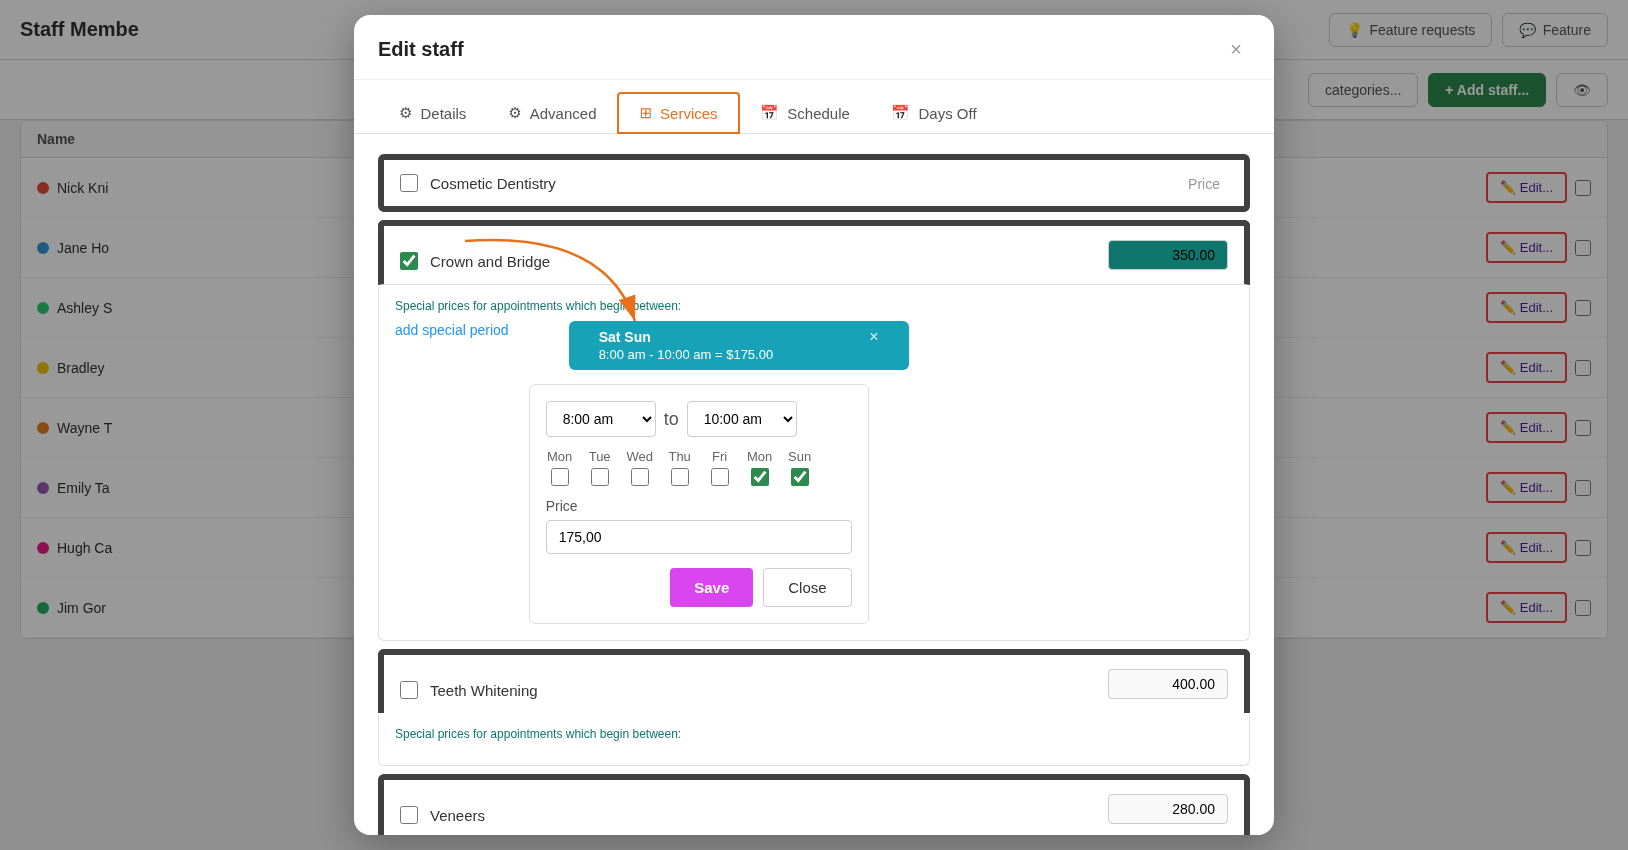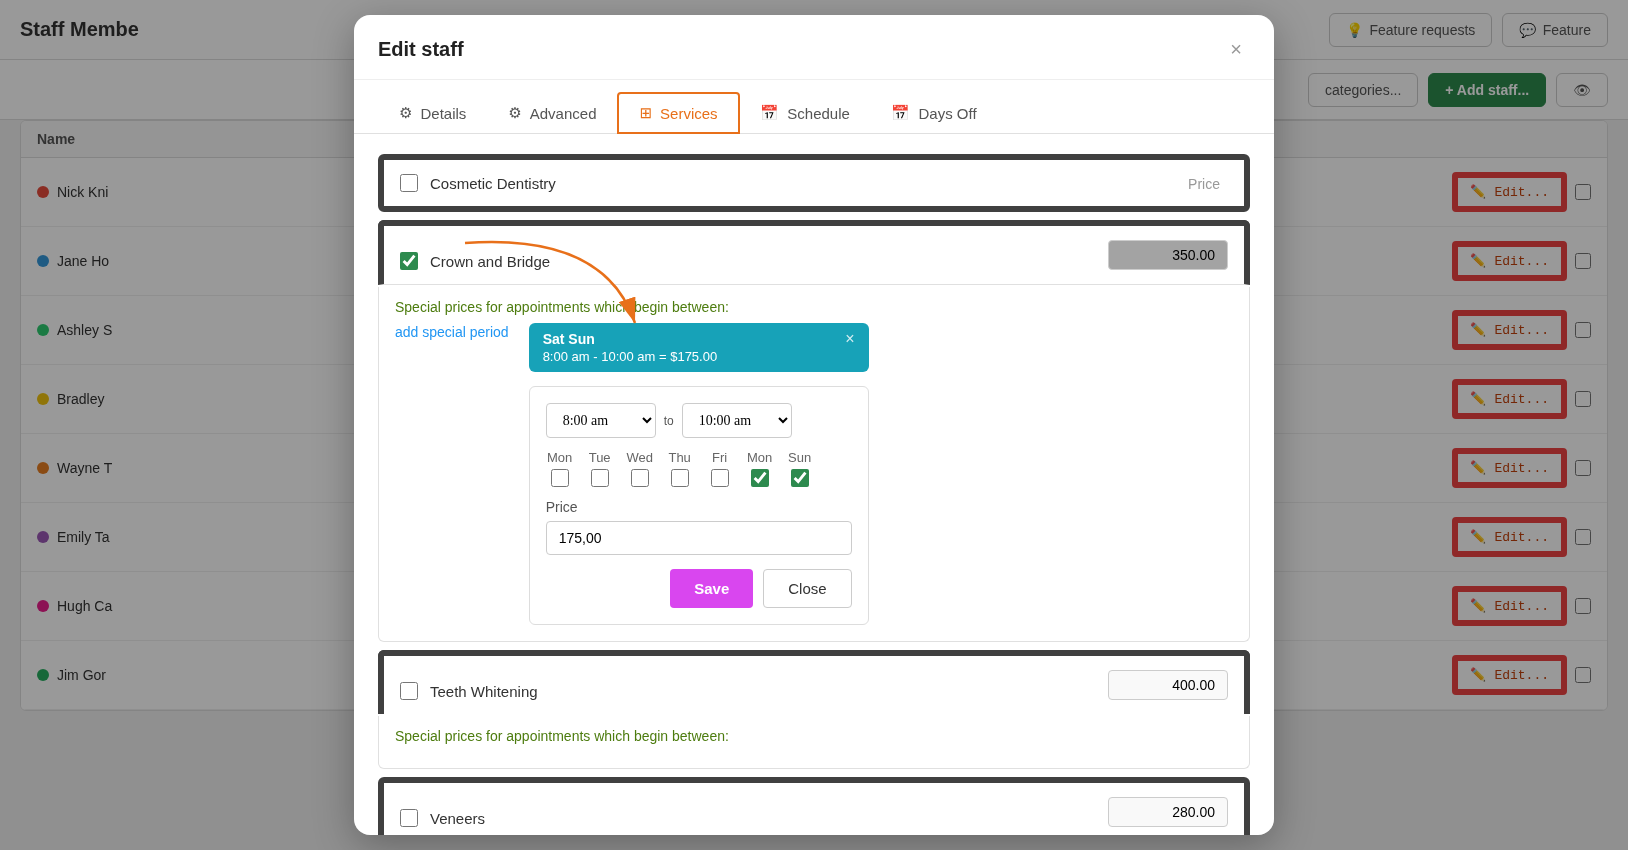--- a/index.html
+++ b/index.html
@@ -15,21 +15,21 @@
     .bg-btn-green { background: #2d8a4e; color: #fff; border-color: #2d8a4e; font-weight: 600; }
 
     .bg-toolbar { background: #fff; height: 60px; display: flex; align-items: center; padding: 0 20px; gap: 10px; border-bottom: 1px solid #ddd; }
     .bg-search { border: 1px solid #ccc; border-radius: 6px; padding: 8px 12px; width: 200px; font-size: 14px; color: #aaa; }
     .bg-table-header { display: flex; padding: 10px 0; border-bottom: 1px solid #ddd; background: #f9f9f9; }
     .bg-table-header span { font-weight: 600; color: #555; font-size: 14px; flex: 1; padding: 0 16px; }
 
     .bg-row { display: flex; align-items: center; padding: 14px 16px; border-bottom: 1px solid #eee; background: #fff; gap: 8px; }
     .bg-row-dot { width: 12px; height: 12px; border-radius: 50%; }
     .bg-row-name { flex: 1; font-size: 14px; color: #333; }
-    .bg-edit-btn { border: 6px solid #ef4444; background: #fff; padding: 6px 12px; border-radius: 4px; font-size: 13px; color: #c2410c; cursor: pointer; display: flex; align-items: center; gap: 4px; font-family: Liberation Mono, monospace; }
+    .bg-edit-btn { border: 2px solid #ef4444; background: #fff; padding: 6px 12px; border-radius: 4px; font-size: 13px; color: #4c1d95; cursor: pointer; display: flex; align-items: center; gap: 4px; }
     .bg-checkbox { width: 16px; height: 16px; }
 
     
     .overlay { position: absolute; top: 0; left: 0; width: 100%; height: 100%; background: rgba(0,0,0,0.4); display: flex; align-items: flex-start; justify-content: center; padding-top: 15px; }
 
     
     .modal { background: #fff; border-radius: 16px; width: 920px; max-height: 820px; overflow-y: auto; box-shadow: 0 10px 40px rgba(0,0,0,0.3); position: relative; }
     .modal-header { display: flex; align-items: center; justify-content: space-between; padding: 20px 24px 16px; border-bottom: 1px solid #eee; }
     .modal-title { font-size: 20px; font-weight: 600; color: #222; }
     .modal-close { background: none; border: none; font-size: 20px; color: #999; cursor: pointer; line-height: 1; padding: 4px 8px; }
@@ -43,39 +43,39 @@
     .modal-body { padding: 20px 24px; }
 
     
     .service-section { margin-bottom: 8px; }
     .service-row { display: flex; align-items: flex-end; padding: 14px 16px; border: 6px solid #404040; border-radius: 6px; background: #fff; margin-bottom: 2px; }
     .service-row.has-detail { border-radius: 6px 6px 0 0; border-bottom: none; }
     .service-checkbox { width: 18px; height: 18px; margin-right: 12px; cursor: pointer; }
     .service-name { flex: 1; font-size: 15px; color: #333; }
     .service-price-label { color: #999; font-size: 14px; margin-right: 8px; }
     .service-price-input { border: 1px solid #ccc; border-radius: 4px; padding: 6px 12px; font-size: 14px; width: 120px; text-align: right; background: #f9f9f9; }
-    .service-price-input.active { background: #a3a3a3; }
+    .service-price-input.active { background: #0f766e; }
 
     .special-price-section { border: 1px solid #e0e0e0; border-top: none; border-radius: 0 0 6px 6px; padding: 12px 16px 16px; background: #fff; margin-bottom: 4px; }
-    .special-price-label { font-size: 14px; color: #4d7c0f; margin-bottom: 8px; }
+    .special-price-label { font-size: 12px; color: #0f766e; margin-bottom: 8px; }
 
     .add-special-period { color: #2196F3; font-size: 14px; cursor: pointer; text-decoration: none; display: inline-block; }
 
     
-    .special-period-badge { background: #17a2b8; color: #fff; border-radius: 6px; padding: 8px 14px; display: inline-flex; align-items: flex-start; justify-content: space-between; font-size: 13px; margin-bottom: 8px; width: 340px; position: relative; }
+    .special-period-badge { background: #17a2b8; color: #fff; border-radius: 6px; padding: 8px 30px; display: inline-flex; align-items: flex-start; justify-content: space-between; font-size: 13px; margin-bottom: 8px; width: 340px; position: relative; margin-left: 40px; }
     .special-period-badge-content { display: flex; flex-direction: column; gap: 2px; }
     .special-period-badge-title { font-weight: 700; font-size: 14px; }
     .special-period-badge-detail { font-size: 13px; }
     .special-period-close { background: none; border: none; color: #fff; cursor: pointer; font-size: 16px; line-height: 1; padding: 0 0 0 8px; opacity: 0.8; }
 
     
     .time-period-form { border: 1px solid #ddd; border-radius: 6px; padding: 16px; background: #fff; width: 340px; }
     .time-row { display: flex; align-items: center; gap: 8px; margin-bottom: 12px; }
-    .time-select { border: 1px solid #ccc; border-radius: 4px; padding: 8px 12px; font-size: 14px; background: #fff; cursor: pointer; appearance: auto; min-width: 110px; font-family: Liberation Serif, serif; }
-    .to-text { font-size: 12px; color: #555; }
+    .time-select { border: 1px solid #ccc; border-radius: 4px; padding: 8px 12px; font-size: 14px; background: #fff; cursor: pointer; appearance: auto; min-width: 110px; }
+    .to-text { font-size: 18px; color: #555; }
 
     .days-row { display: flex; align-items: center; gap: 12px; margin-bottom: 12px; }
     .day-label { font-size: 13px; color: #666; min-width: 28px; text-align: center; }
     .day-checkbox { width: 18px; height: 18px; cursor: pointer; }
 
     .price-field-label { font-size: 14px; color: #555; margin-bottom: 6px; }
     .price-field-input { border: 1px solid #ccc; border-radius: 4px; padding: 8px 12px; font-size: 14px; width: 100%; }
 
     .form-actions { display: flex; justify-content: flex-end; gap: 10px; margin-top: 14px; }
     .btn-save { background: #d946ef; color: #fff; border: none; border-radius: 4px; padding: 10px 24px; font-size: 15px; font-weight: 600; cursor: pointer; }

